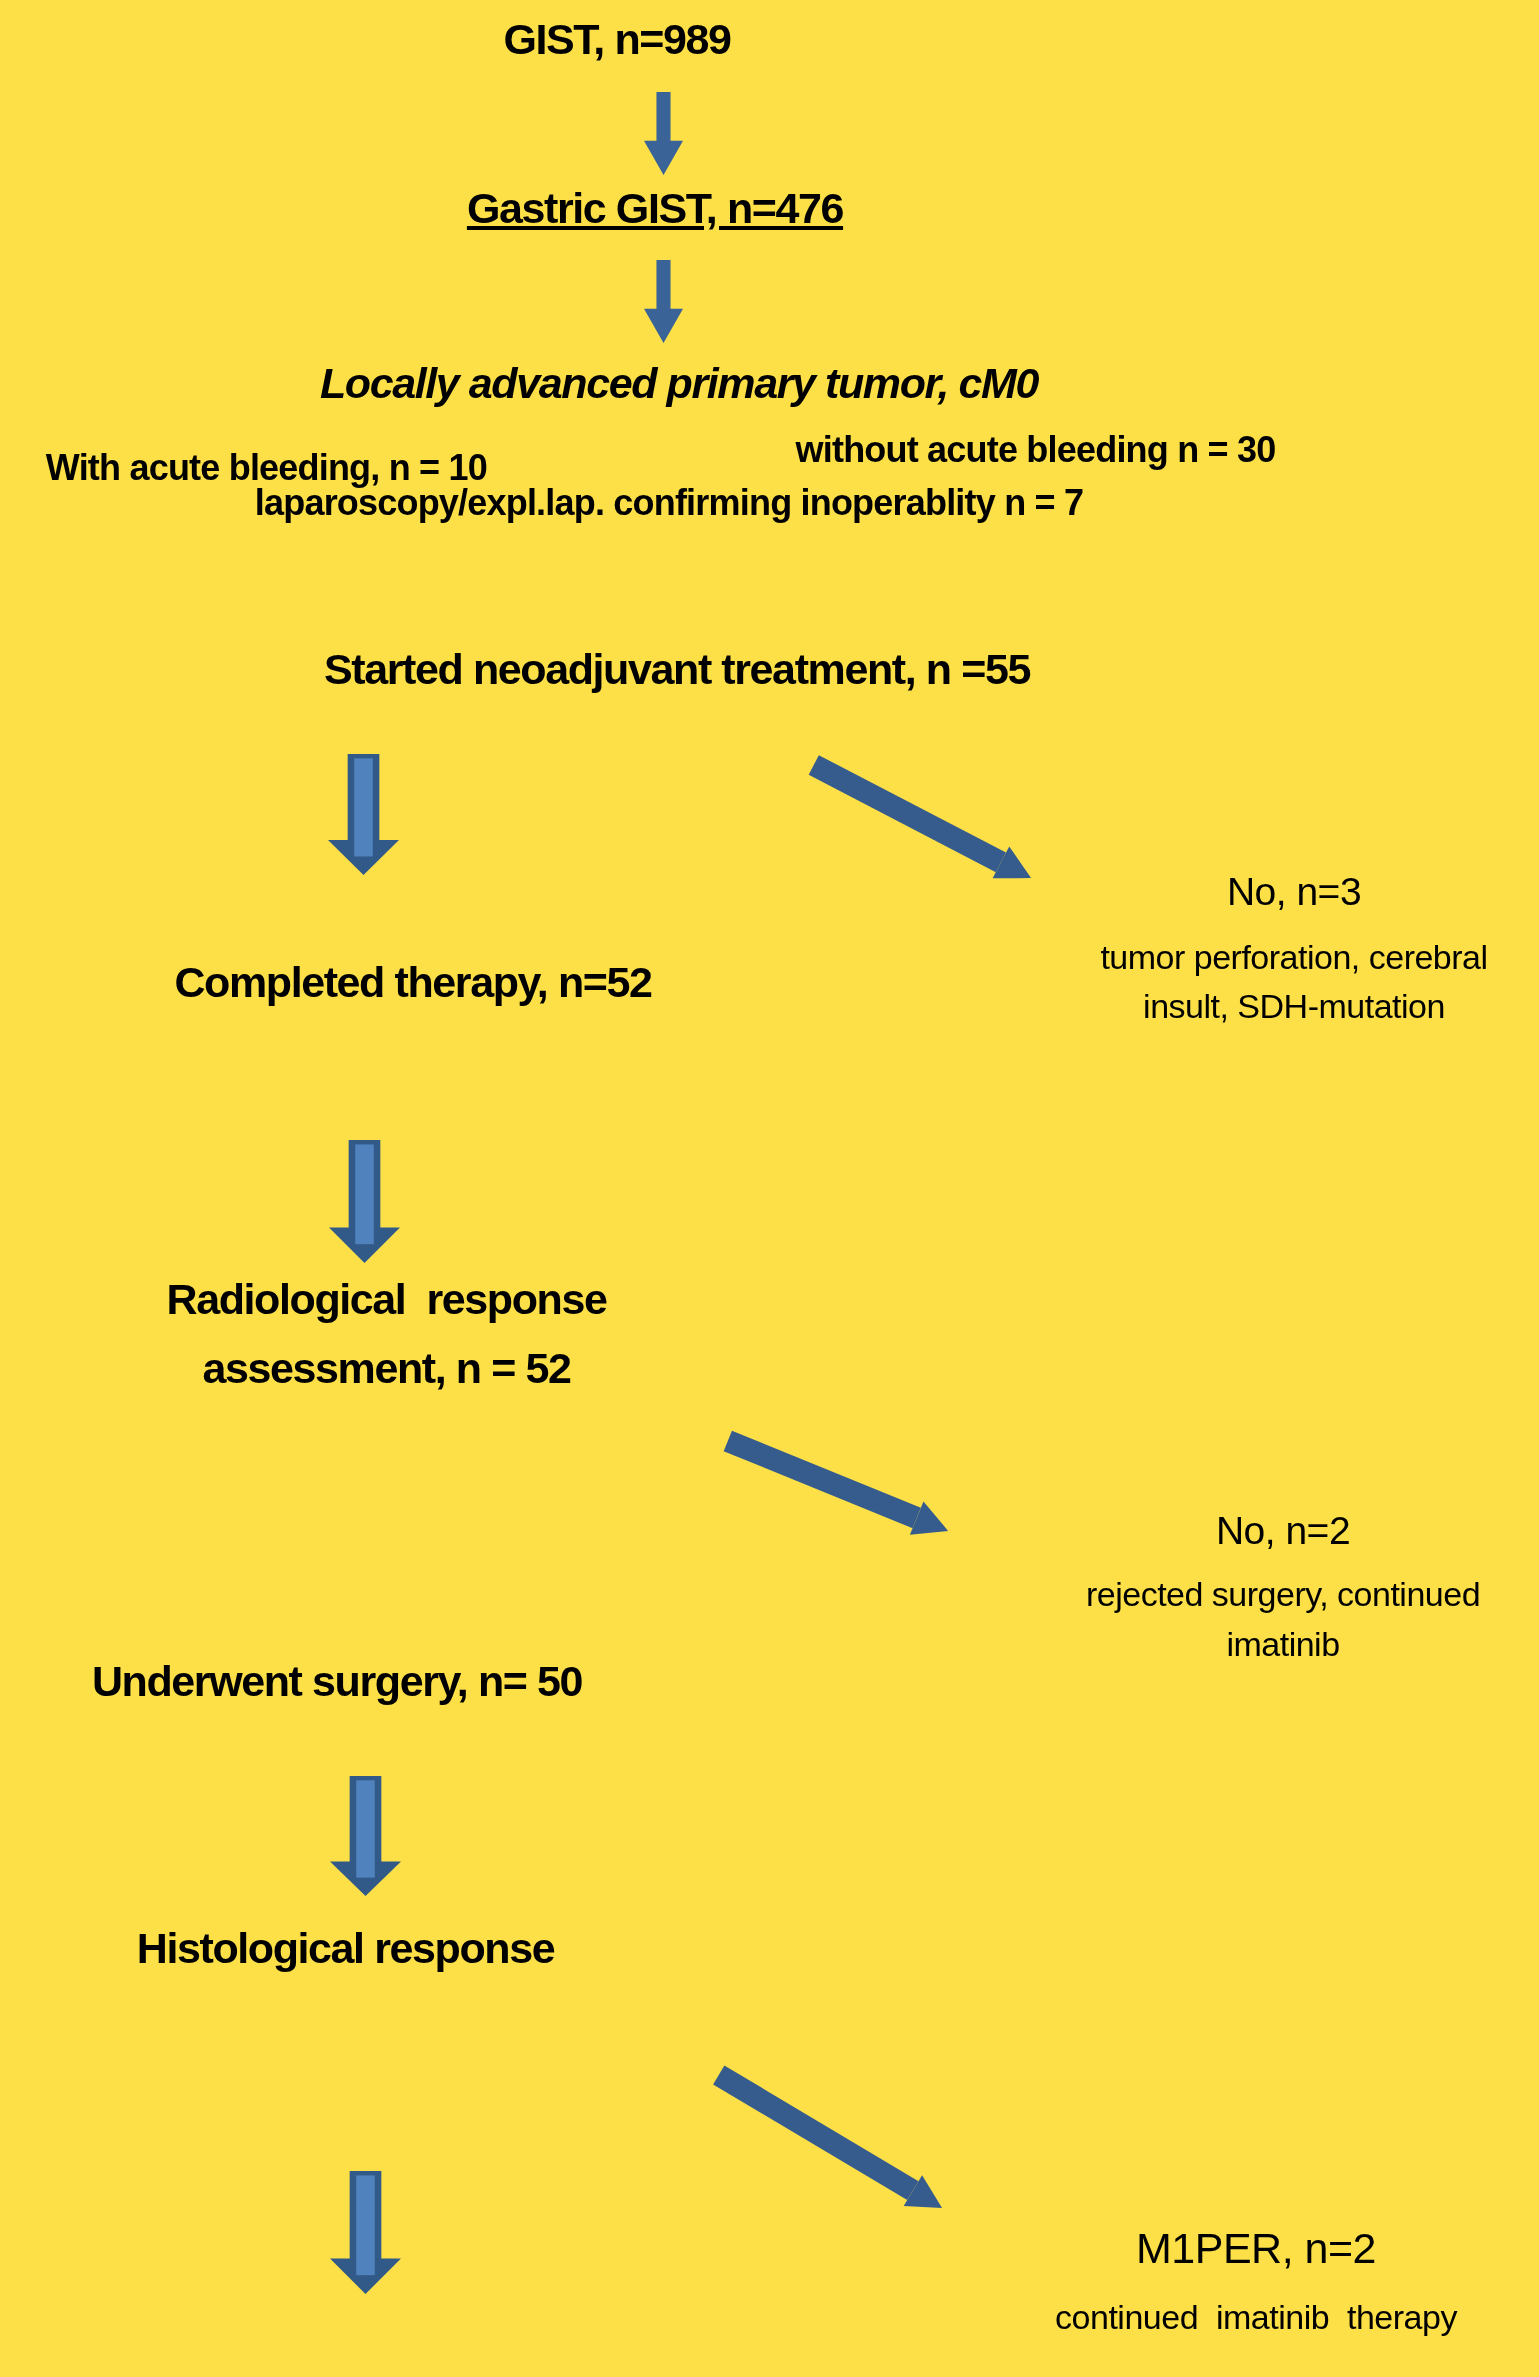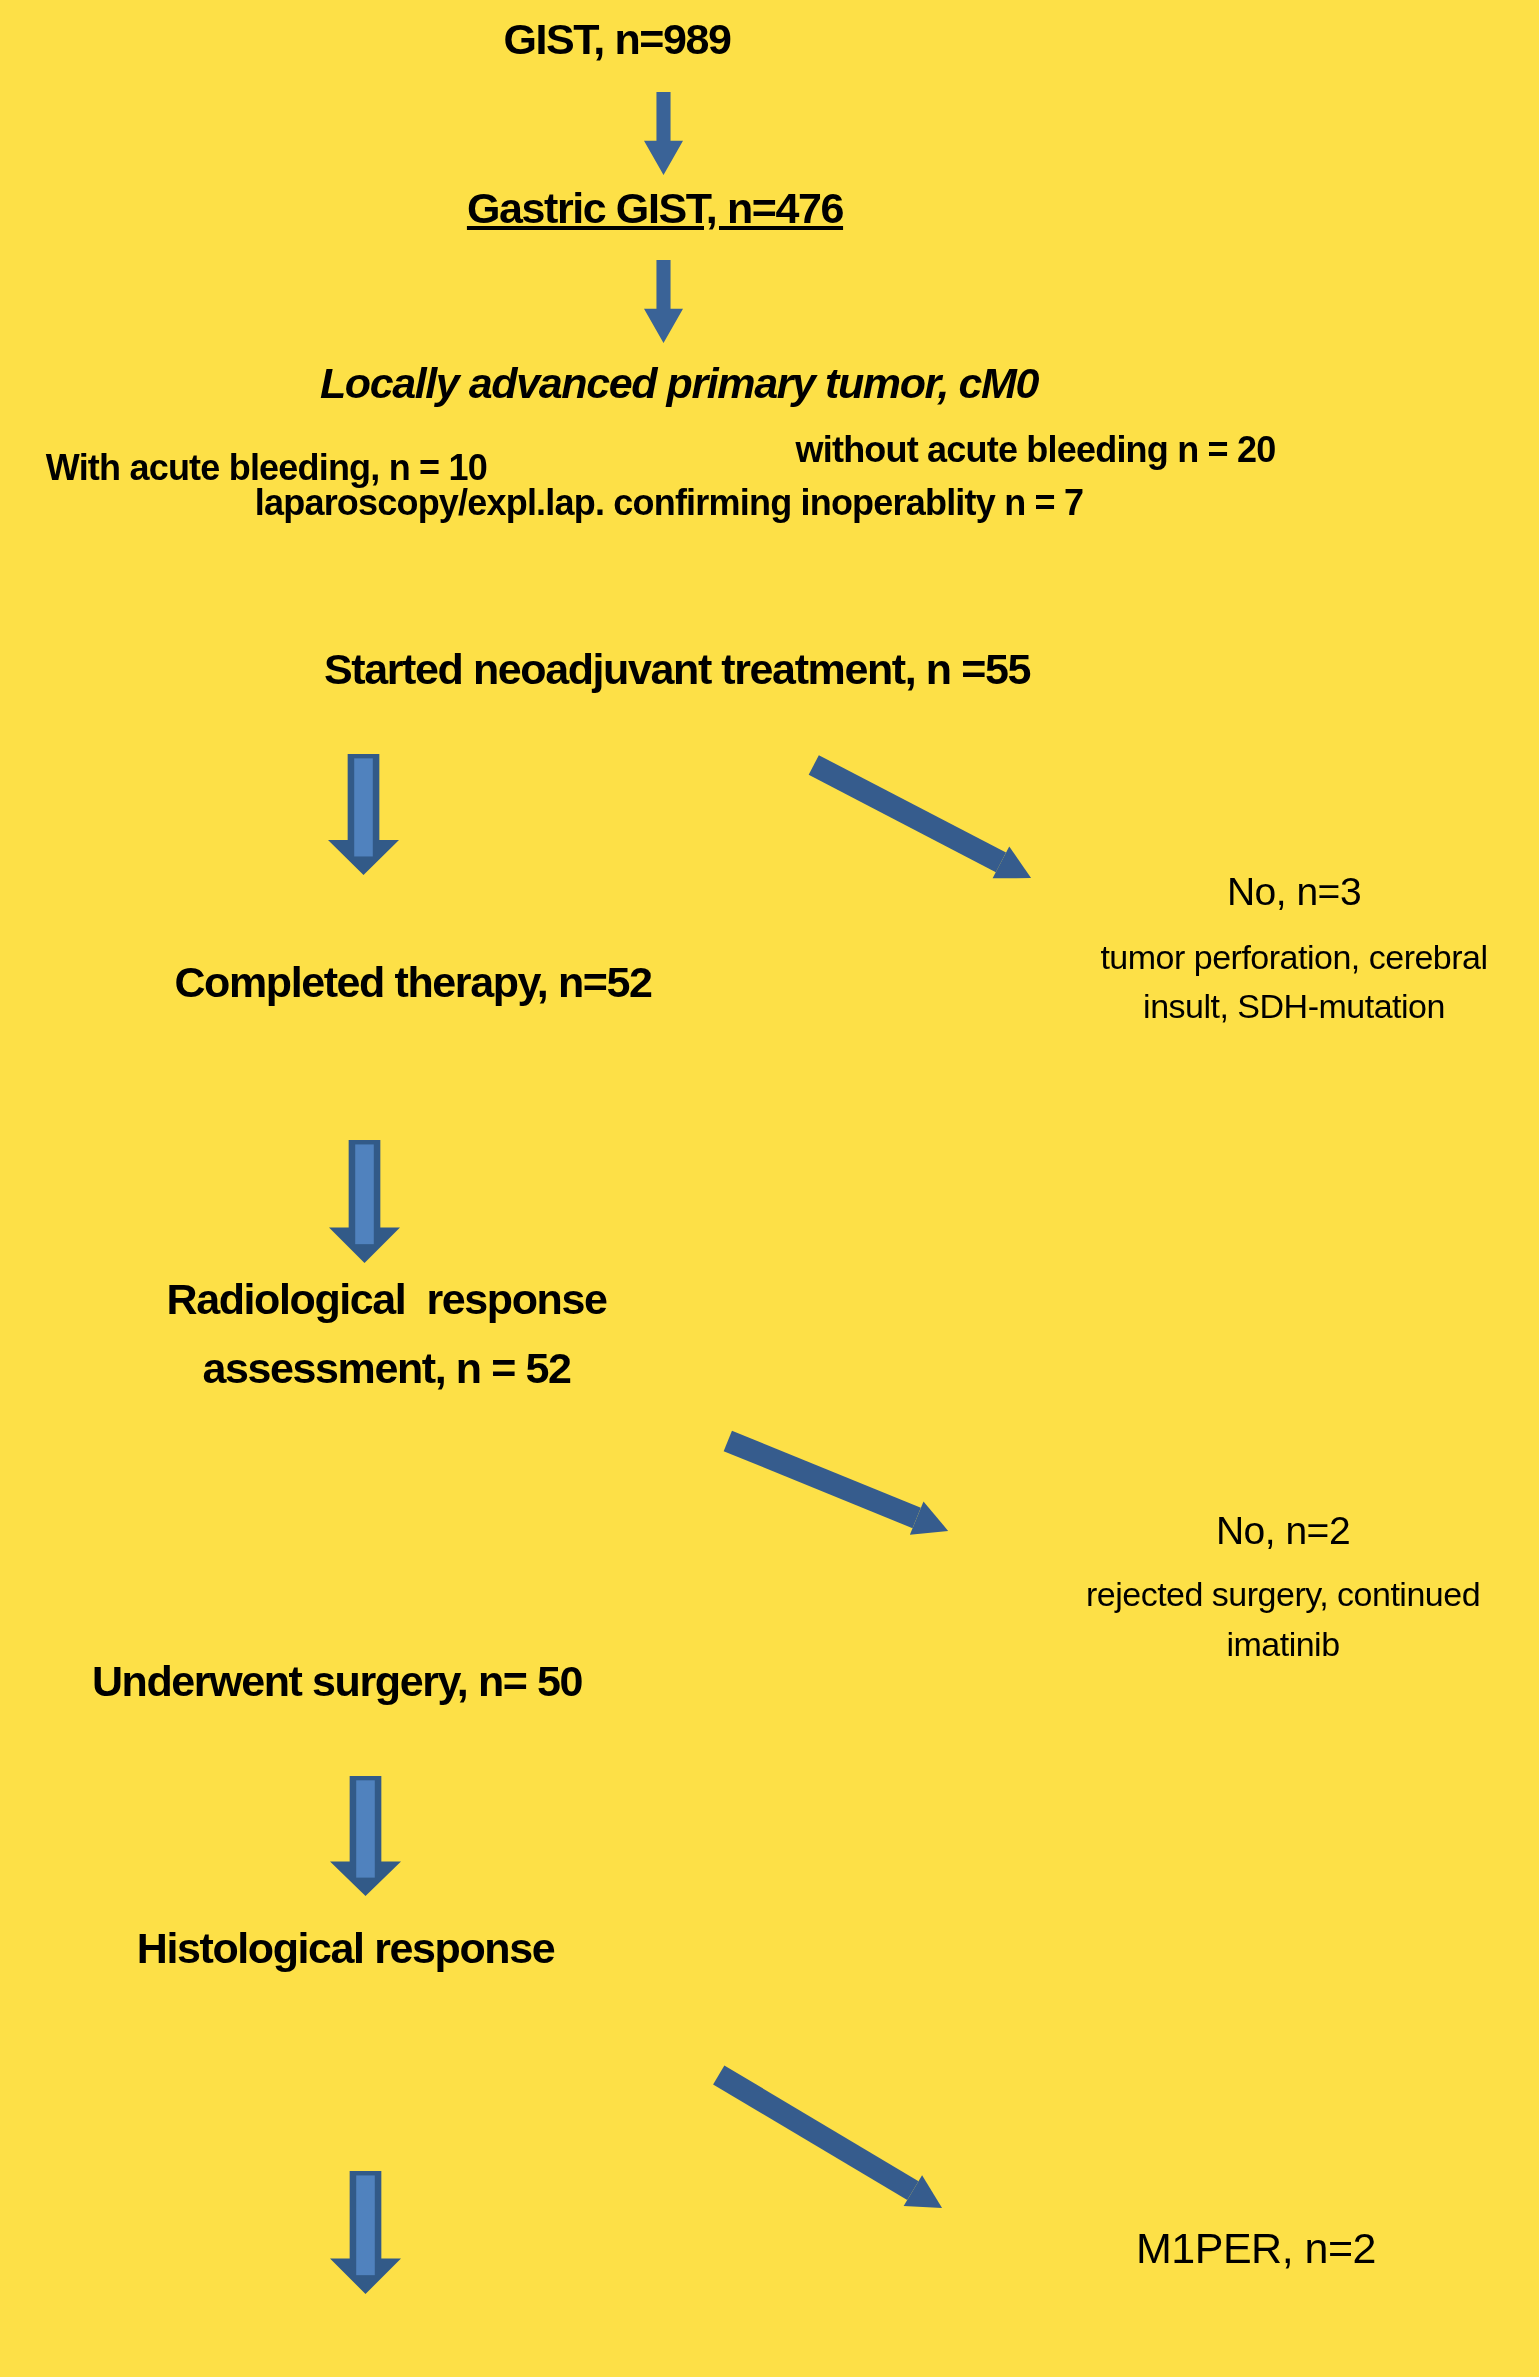--- a/index.html
+++ b/index.html
@@ -58,21 +58,21 @@
   <div class="txt head" style="left:383px;top:184px;width:544px;text-decoration:underline;">Gastric GIST, n=476</div>
 
   <svg class="svgarrow" style="left:644px;top:260px;" width="39" height="83" viewBox="0 0 72 150" preserveAspectRatio="none">
     <polygon points="23,0 49,0 49,88 72,88 36,150 0,88 23,88" fill="#3A6397"></polygon>
   </svg>
 
   <div class="txt head" style="left:217px;top:359px;width:924px;font-style:italic;">Locally advanced primary tumor, cM0</div>
 
   <div class="txt sub" style="left:5.4px;top:435px;width:522px;margin-top:13px;">With acute bleeding, n = 10</div>
 
-  <div class="txt sub" style="left:761px;top:430px;width:549px;">without acute bleeding n = 20</div>
+  <div class="txt sub" style="left:761px;top:430px;width:549px;">without acute bleeding n = 30</div>
 
   <div class="txt sub" style="left:207px;top:483px;width:924px;">laparoscopy/expl.lap. confirming inoperablity n = 7</div>
 
   <div class="txt head" style="left:215px;top:645px;width:924px;">Started neoadjuvant treatment, n =55</div>
 
   <svg class="svgarrow" style="left:328px;top:754px;" width="71" height="121" viewBox="0 0 130 222" preserveAspectRatio="none">
     <polygon points="36,0 94,0 94,158 130,158 65,222 0,158 36,158" fill="#325A88"></polygon>
     <rect x="48" y="8" width="34" height="180" fill="#5082BE"></rect>
   </svg>
 
@@ -112,20 +112,21 @@
   </svg>
 
   <div class="txt head" style="left:71px;top:1924px;width:549px;">Histological response</div>
 
   <div class="diag" style="left:719px;top:2056px;width:260px;transform:rotate(30.8deg);">
     <div class="shaft"></div>
       <div class="head"></div>
   </div>
 
   <div class="txt annL" style="left:984px;top:2224px;width:544px;">M1PER, n=2</div>
+  <div class="txt annS" style="left:984px;top:2298px;width:544px;">continued  imatinib  therapy</div>
 
   <svg class="svgarrow" style="left:330px;top:2171px;" width="71" height="123" viewBox="0 0 130 222" preserveAspectRatio="none">
     <polygon points="36,0 94,0 94,158 130,158 65,222 0,158 36,158" fill="#325A88"></polygon>
     <rect x="48" y="8" width="34" height="180" fill="#5082BE"></rect>
   </svg>
 
 
 </div>
 
 

